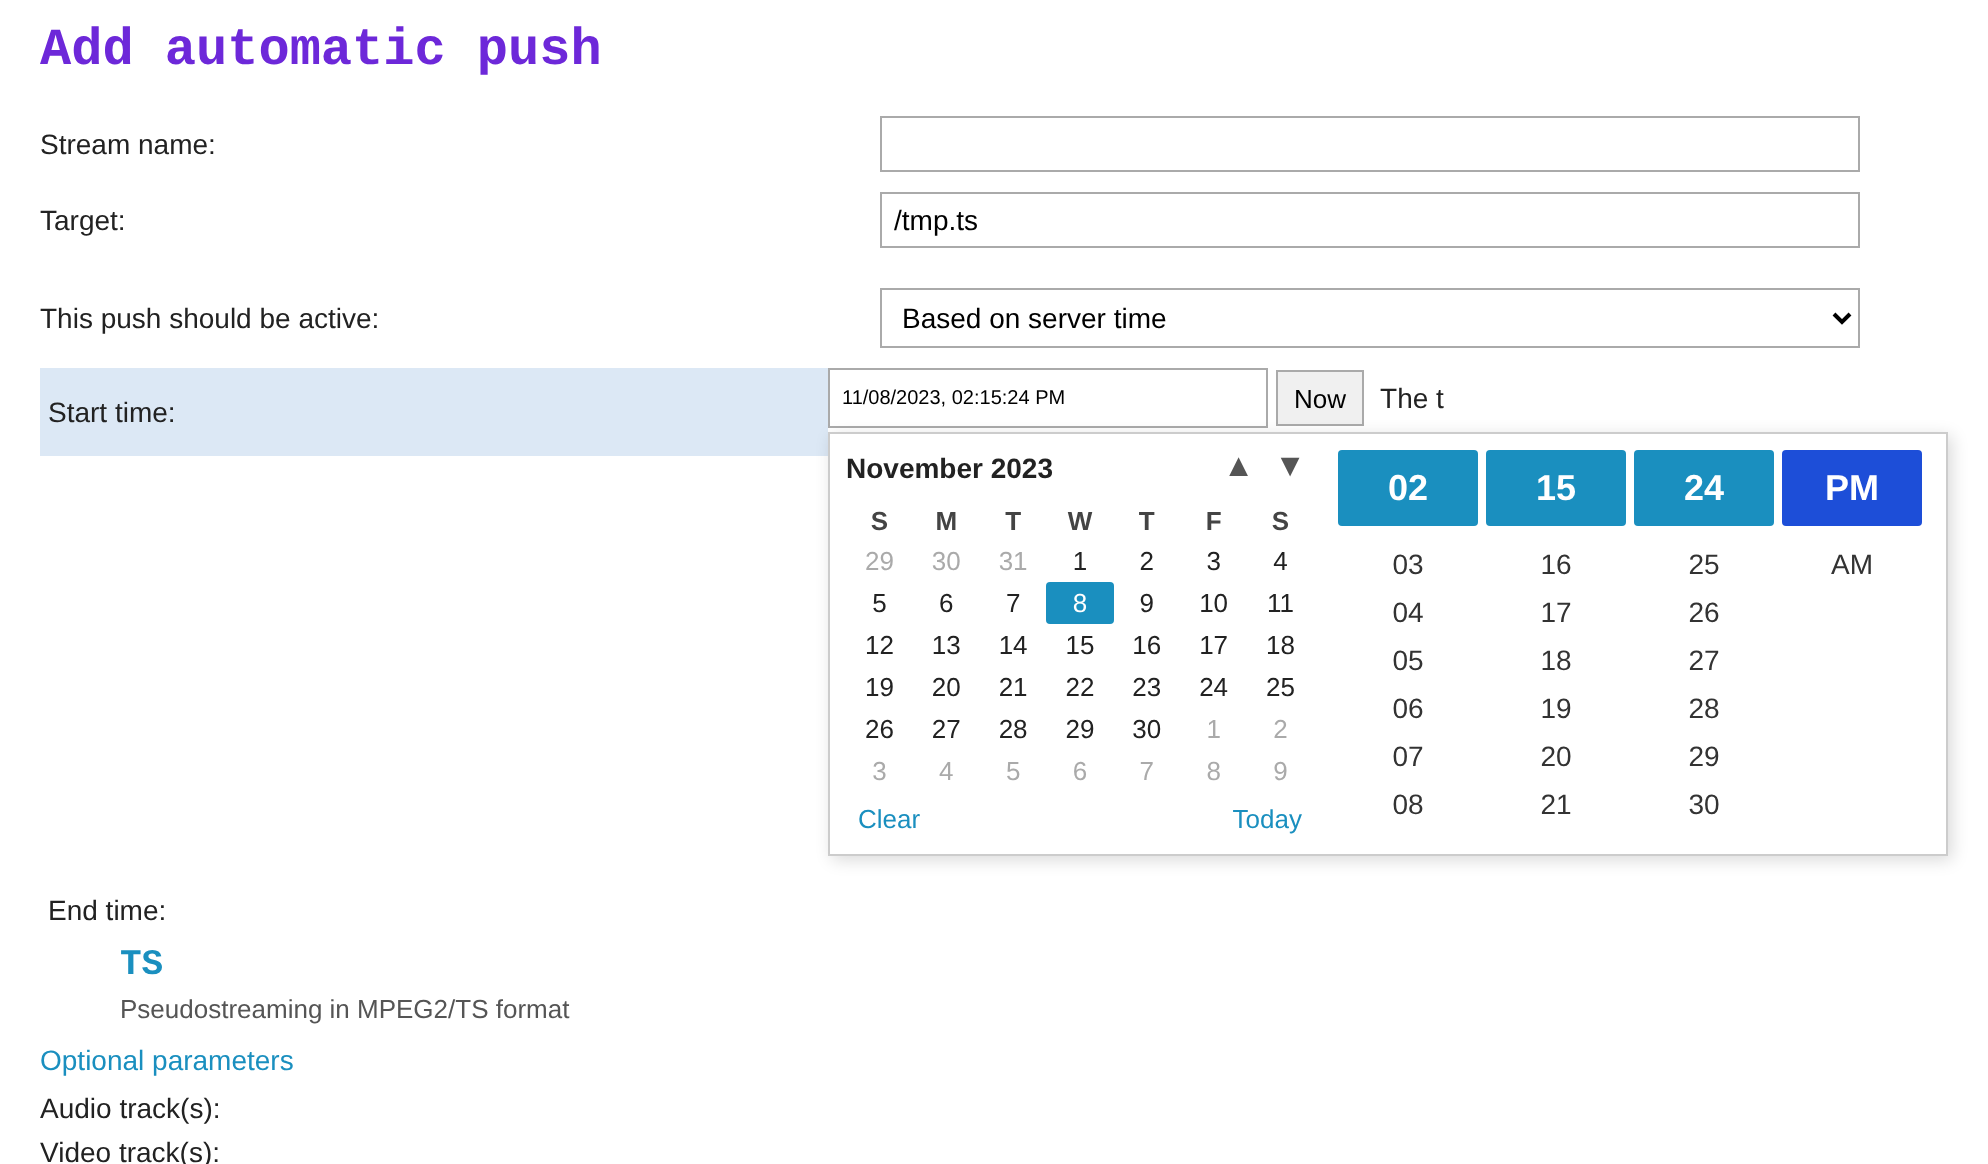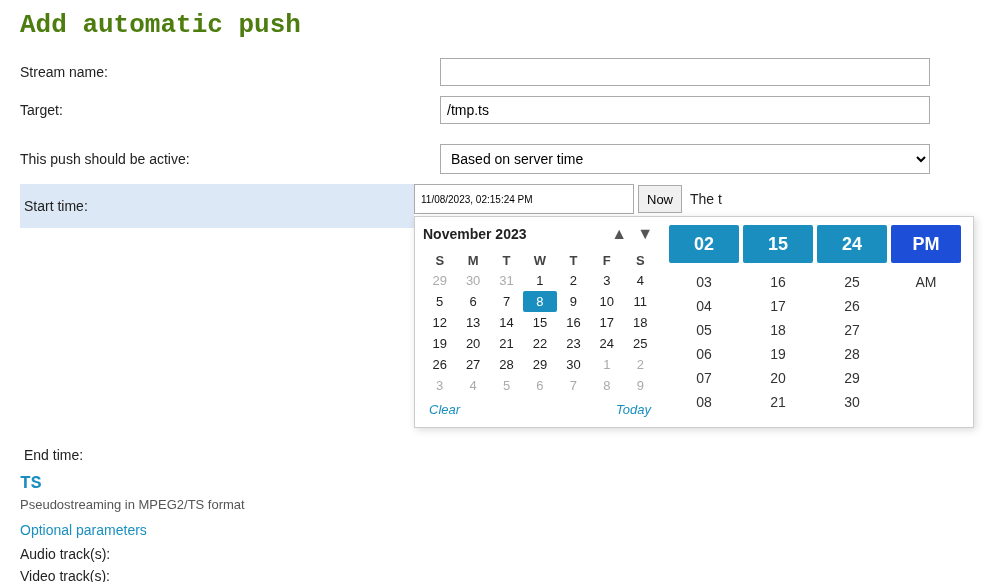--- a/index.html
+++ b/index.html
@@ -9,21 +9,21 @@
       background: #fff;
       color: #222;
       width: 994px;
       min-height: 582px;
       overflow: hidden;
     }
     .page-container {
       padding: 10px 20px;
     }
     h1.page-title {
-      color: #4d7c0f;
+      color: #6d28d9;
       font-size: 26px;
       font-weight: 600;
       margin-bottom: 18px;
       font-family: 'Courier New', monospace;
     }
     .form-row {
       display: flex;
       align-items: center;
       margin-bottom: 10px;
     }
@@ -170,21 +170,20 @@
       justify-content: space-between;
       padding: 4px 2px 0;
     }
     .cal-footer-btn {
       background: none;
       border: none;
       color: #1a8fbf;
       font-size: 13px;
       cursor: pointer;
       padding: 2px 4px;
-      font-style: italic;
     }
     
     .time-picker {
       display: flex;
       flex-direction: column;
       padding: 8px 4px;
       gap: 4px;
       min-width: 300px;
     }
     .time-header-row {
@@ -221,20 +220,21 @@
       width: 100%;
       text-align: center;
       font-size: 14px;
       color: #333;
       padding: 3px 0;
       cursor: pointer;
     }
     
     .ts-section {
       margin-top: 8px;
+      margin-left: 40px;
     }
     .ts-title {
       color: #1a8fbf;
       font-size: 18px;
       font-weight: 600;
       margin-bottom: 4px;
       font-family: 'Courier New', monospace;
     }
     .ts-desc {
       font-size: 13px;

